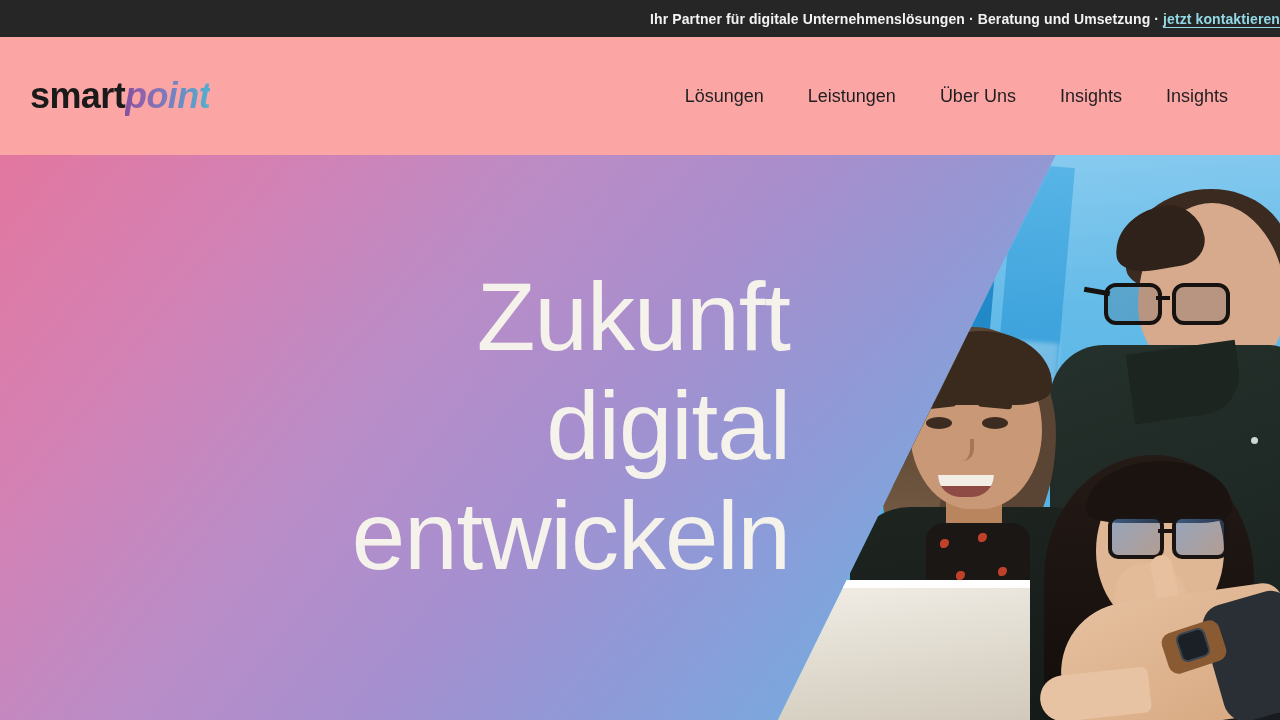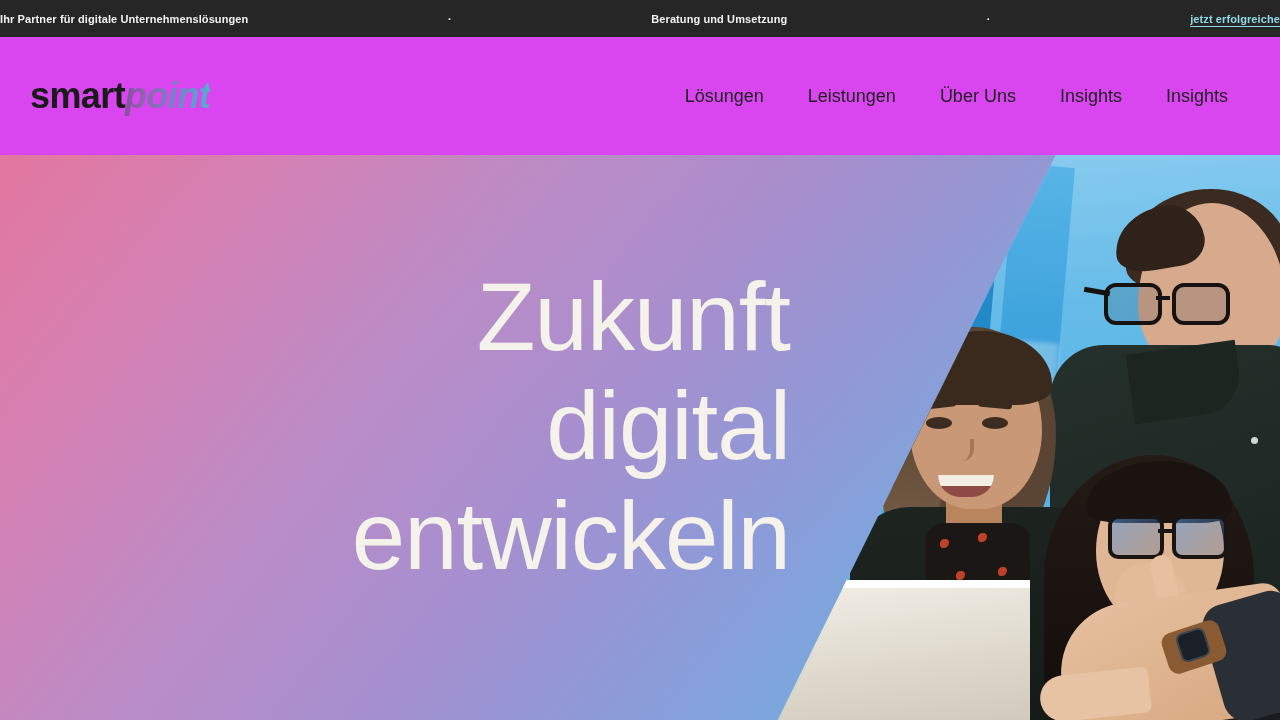--- a/index.html
+++ b/index.html
@@ -7,34 +7,34 @@
   html, body {
     width:1280px; height:720px; overflow:hidden;
     font-family:"Liberation Sans", sans-serif;
     background:#ffffff;
   }
 
   
   .topbar {
     height:37px; width:100%;
     background:#262626;
-    display:flex; align-items:center; justify-content:space-between;
-    font-size:11px; font-weight:bold; color:#f2f2f2;
+    display:flex; align-items:center; justify-content:flex-end;
+    font-size:14px; font-weight:bold; color:#f2f2f2;
     letter-spacing:.1px;
   }
   .topbar .sep { margin:0 4px; }
   .topbar a.tb-link {
     color:#92d9e6; text-decoration:underline;
     text-underline-offset:3px; font-weight:bold; cursor:pointer;
   }
 
   
   .navbar {
     height:118px; width:100%;
-    background:#d946ef;
+    background:#fca5a5;
     display:flex; align-items:center;
     padding:0 30px 0 30px;
     position:relative;
   }
   .logo {
     font-size:36px; font-weight:bold; line-height:1;
     letter-spacing:-.6px; white-space:nowrap;
     user-select:none;
   }
   .logo .lg-smart { color:#1a1a1a; font-weight:bold; font-style:normal; }
@@ -329,21 +329,21 @@
   }
 </style>
 </head>
 <body>
 
 <div class="topbar">
   <span>Ihr Partner für digitale Unternehmenslösungen</span>
   <span class="sep">·</span>
   <span>Beratung und Umsetzung</span>
   <span class="sep">·</span>
-  <a class="tb-link">jetzt erfolgreiche</a>
+  <a class="tb-link">jetzt kontaktieren</a>
 </div>
 
 <header class="navbar">
 
   <div class="logo">
     <span class="lg-smart">smart</span><span class="lg-point">point</span>
   </div>
 
   <div class="nav-right">
     <nav class="nav-links">

